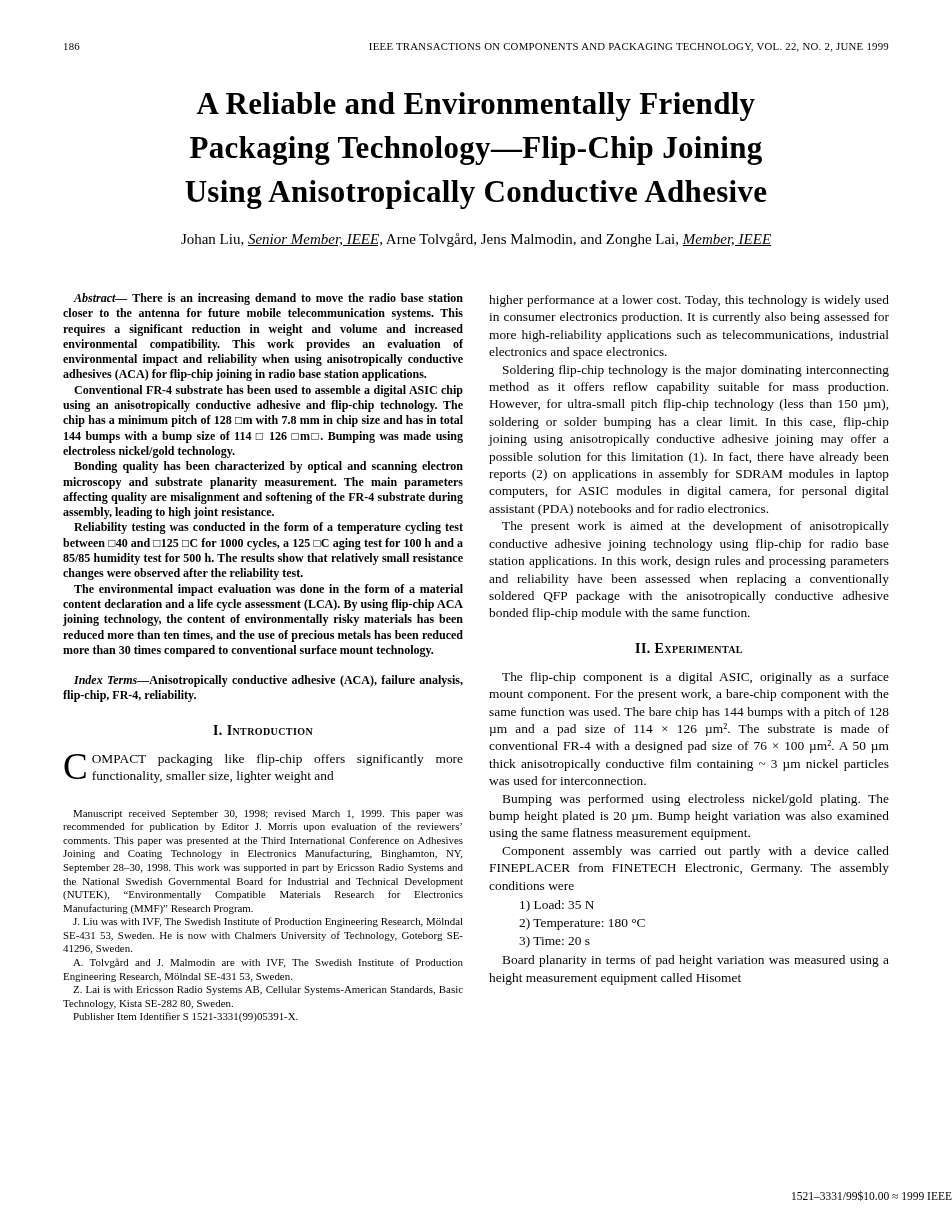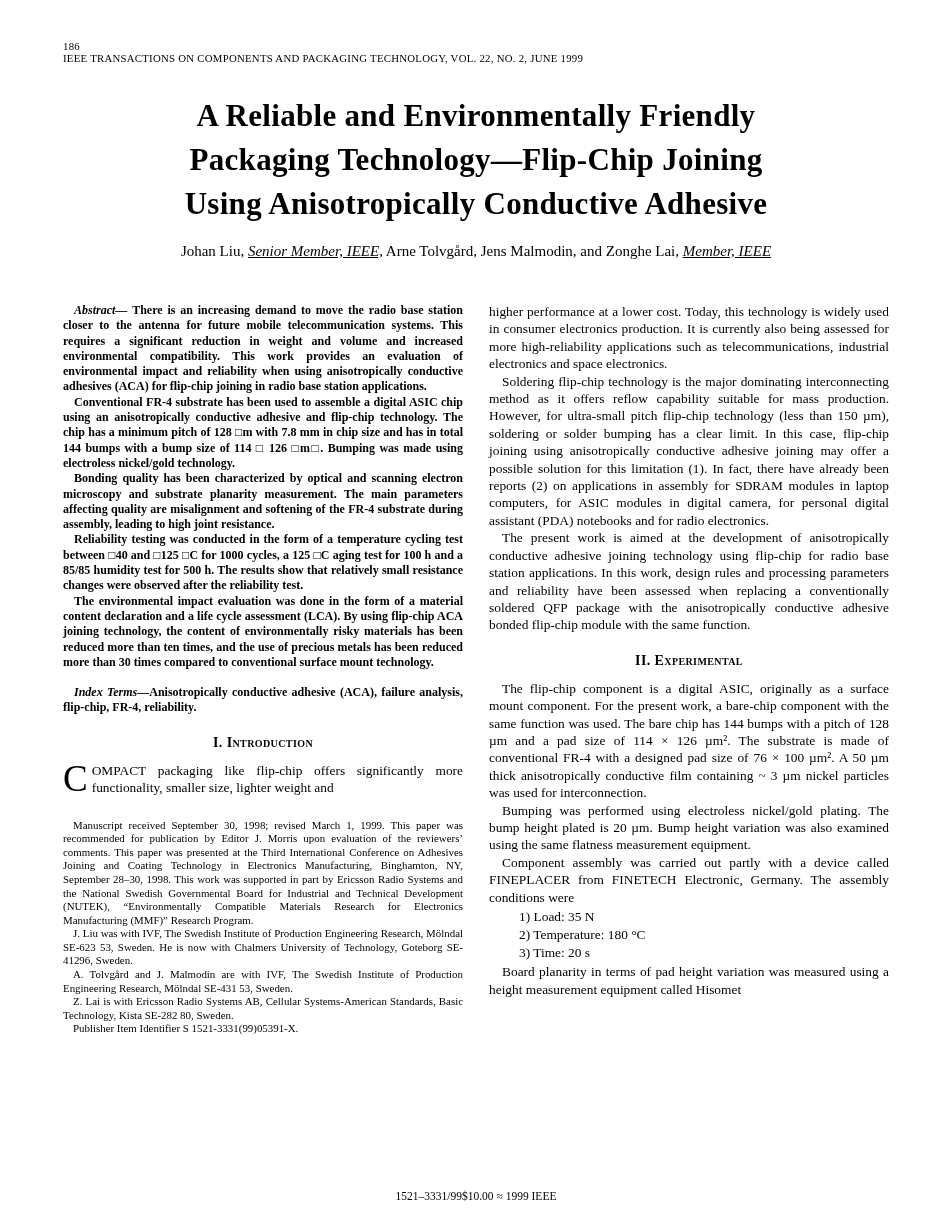--- a/index.html
+++ b/index.html
@@ -9,25 +9,24 @@
     height: 1232px;
     background: #ffffff;
     color: #000000;
     font-family: "Liberation Serif", "DejaVu Serif", serif;
     overflow: hidden;
   }
   .inner { padding: 40px 63px 0 63px; }
 
   .running-head {
     display: flex;
-    justify-content: flex-end;
+    justify-content: space-between;
     align-items: baseline;
     font-size: 10.8px;
     letter-spacing: 0.25px;
-    flex-direction: column;
   }
 
   .title {
     margin: 30px 0 0 0;
     text-align: center;
     font-weight: 700;
     font-size: 31px;
     line-height: 44px;
     letter-spacing: 0.3px;
   }
@@ -91,21 +90,21 @@
     margin: 2px 0 2px 30px;
     font-size: 13.4px;
     line-height: 17.8px;
   }
 
   .footer {
     position: absolute;
     left: 0;
     right: 0;
     bottom: 30px;
-    text-align: center;
+    text-align: right;
     font-size: 11.5px;
   }
 </style>
 </head>
 <body>
 
 <div class="page">
   <div class="inner">
 
     <header class="running-head">
@@ -135,21 +134,21 @@
         </div>
 
         <p class="abs-p index-terms"><span class="abs-lead">Index Terms—</span><span>Anisotropically conductive adhesive (ACA), failure analysis, flip-chip, FR-4, reliability.</span></p>
 
         <h2 class="section-heading">I. Introduction</h2>
 
         <p class="body-p no-indent"><span class="dropcap">C</span><span>OMPACT packaging like flip-chip offers significantly more functionality, smaller size, lighter weight and</span></p>
 
         <div class="footnotes">
           <p>Manuscript received September 30, 1998; revised March 1, 1999. This paper was recommended for publication by Editor J. Morris upon evaluation of the reviewers’ comments. This paper was presented at the Third International Conference on Adhesives Joining and Coating Technology in Electronics Manufacturing, Binghamton, NY, September 28–30, 1998. This work was supported in part by Ericsson Radio Systems and the National Swedish Governmental Board for Industrial and Technical Development (NUTEK), “Environmentally Compatible Materials Research for Electronics Manufacturing (MMF)” Research Program.</p>
-          <p>J. Liu was with IVF, The Swedish Institute of Production Engineering Research, Mölndal SE-623 53, Sweden. He is now with Chalmers University of Technology, Goteborg SE-41296, Sweden.</p>
+          <p>J. Liu was with IVF, The Swedish Institute of Production Engineering Research, Mölndal SE-431 53, Sweden. He is now with Chalmers University of Technology, Goteborg SE-41296, Sweden.</p>
           <p>A. Tolvgård and J. Malmodin are with IVF, The Swedish Institute of Production Engineering Research, Mölndal SE-431 53, Sweden.</p>
           <p>Z. Lai is with Ericsson Radio Systems AB, Cellular Systems-American Standards, Basic Technology, Kista SE-282 80, Sweden.</p>
           <p>Publisher Item Identifier S 1521-3331(99)05391-X.</p>
         </div>
       </div>
 
       <div class="col">
         <p class="body-p no-indent">higher performance at a lower cost. Today, this technology is widely used in consumer electronics production. It is currently also being assessed for more high-reliability applications such as telecommunications, industrial electronics and space electronics.</p>
         <p class="body-p">Soldering flip-chip technology is the major dominating interconnecting method as it offers reflow capability suitable for mass production. However, for ultra-small pitch flip-chip technology (less than 150 µm), soldering or solder bumping has a clear limit. In this case, flip-chip joining using anisotropically conductive adhesive joining may offer a possible solution for this limitation (1). In fact, there have already been reports (2) on applications in assembly for SDRAM modules in laptop computers, for ASIC modules in digital camera, for personal digital assistant (PDA) notebooks and for radio electronics.</p>
         <p class="body-p">The present work is aimed at the development of anisotropically conductive adhesive joining technology using flip-chip for radio base station applications. In this work, design rules and processing parameters and reliability have been assessed when replacing a conventionally soldered QFP package with the anisotropically conductive adhesive bonded flip-chip module with the same function.</p>

